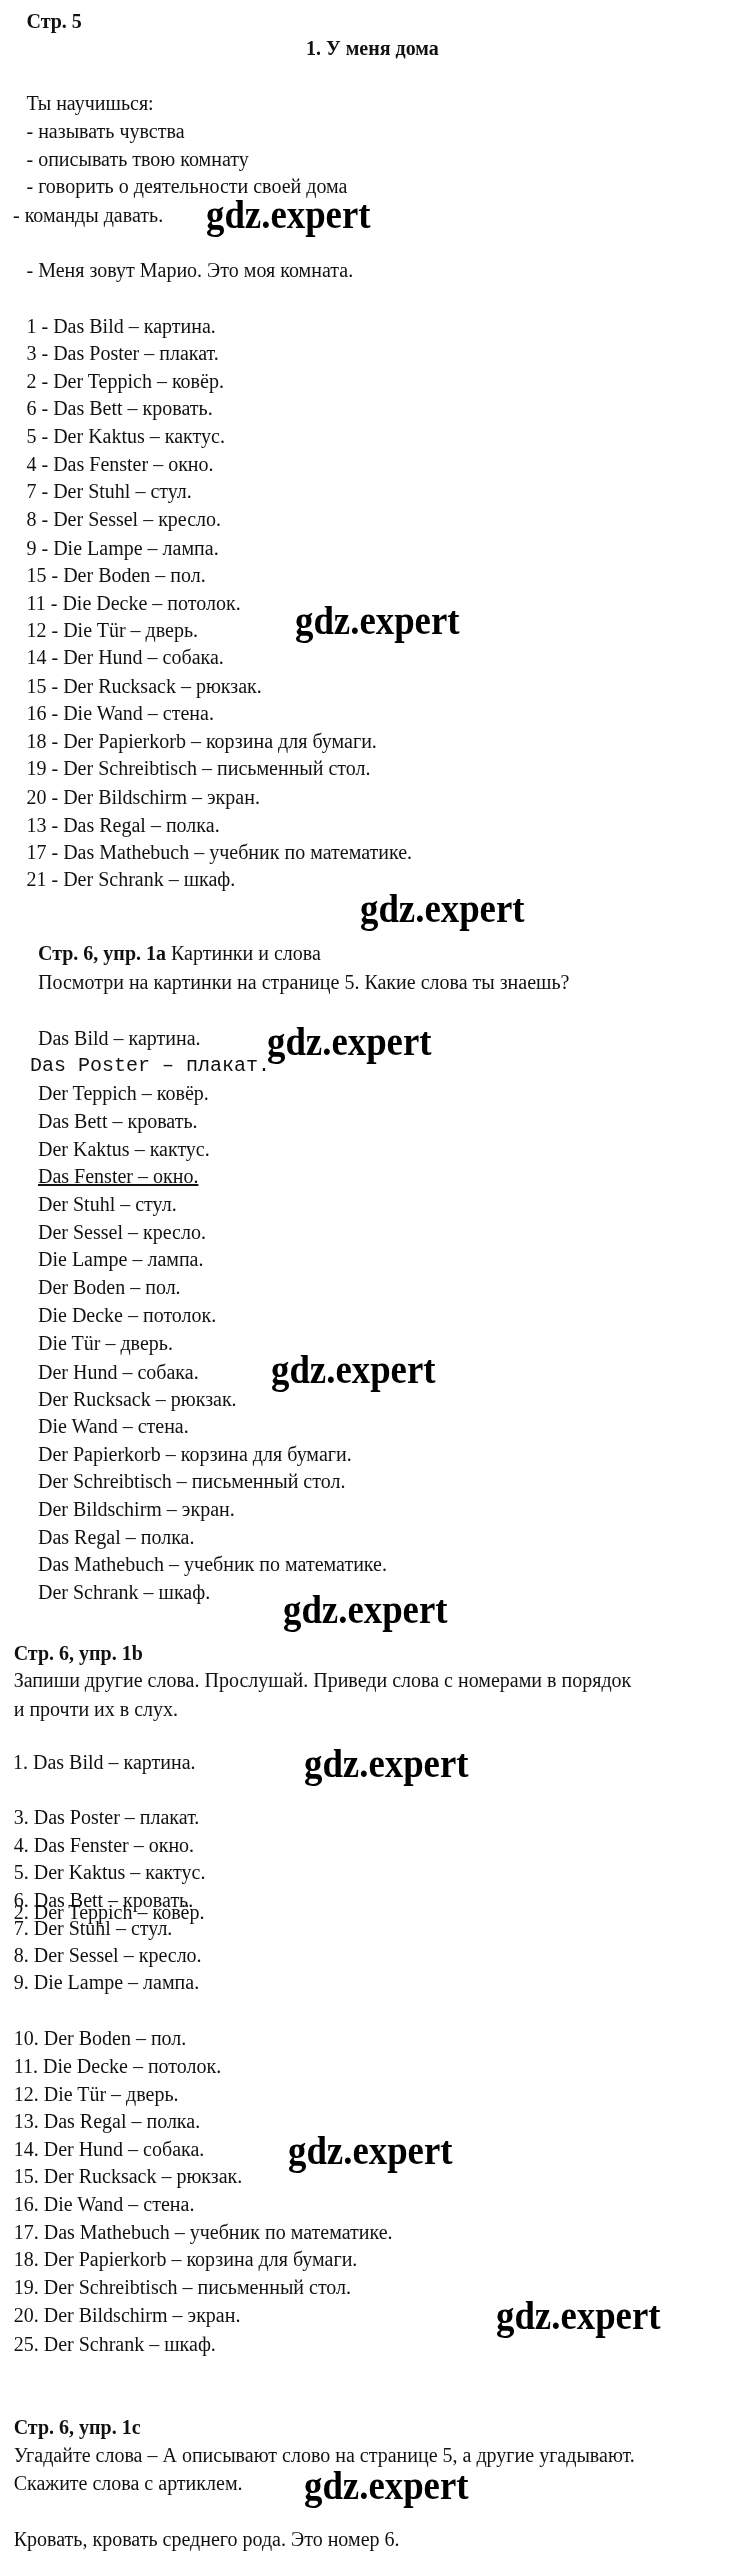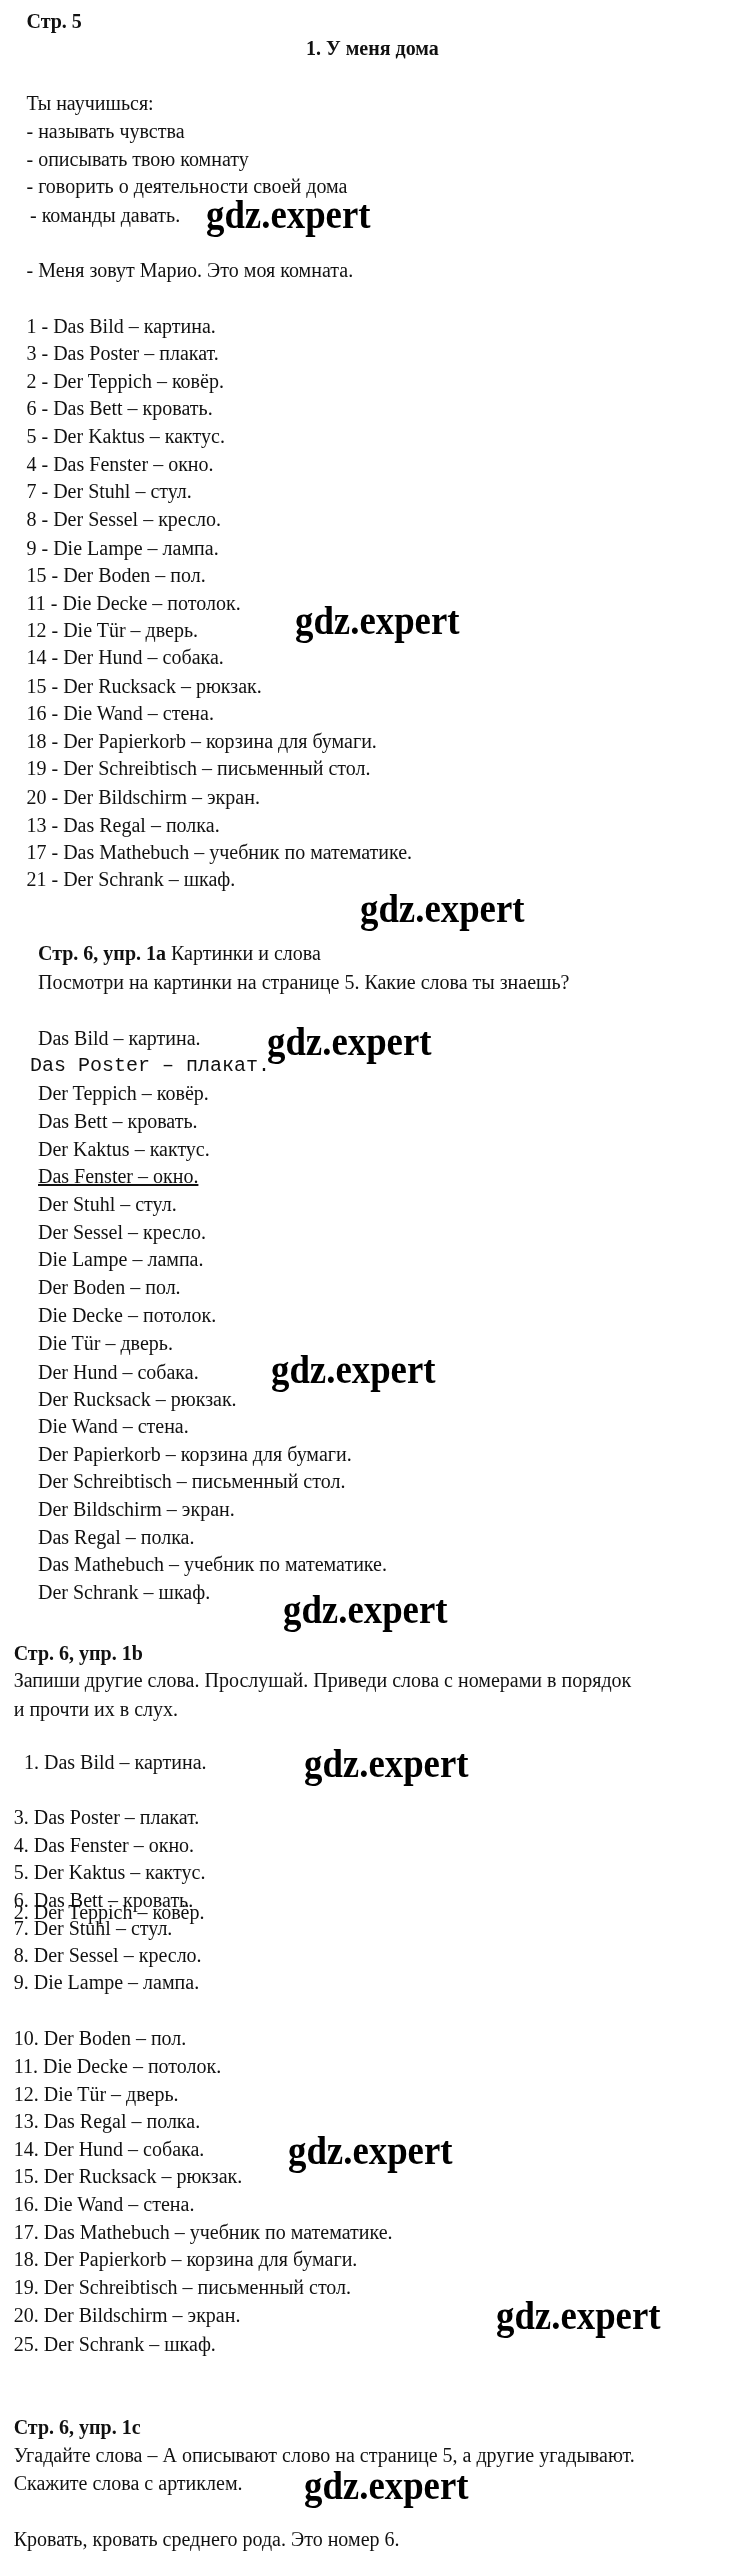--- a/index.html
+++ b/index.html
@@ -19,21 +19,21 @@
 
 <div>
 
   <div class="ln b" style="left:26.5px;top:21px;">Стр. 5</div>
   <div class="heading" style="left:306px;top:48px;">1. У меня дома</div>
 
   <div class="ln" style="left:26.5px;top:103px;">Ты научишься:</div>
   <div class="ln" style="left:26.5px;top:131px;">- называть чувства</div>
   <div class="ln" style="left:26.5px;top:159px;">- описывать твою комнату</div>
   <div class="ln" style="left:26.5px;top:186px;">- говорить о деятельности своей дома</div>
-  <div class="ln" style="left:30px;top:215px;">- команды давать.</div>
+  <div class="ln" style="left:13px;top:215px;">- команды давать.</div>
   <div class="wm" style="left:206px;top:215px;">gdz.expert</div>
 
   <div class="ln" style="left:26.5px;top:270px;">- Меня зовут Марио. Это моя комната.</div>
 
   <div class="ln" style="left:26.5px;top:326px;">1 - Das Bild – картина.</div>
   <div class="ln" style="left:26.5px;top:353px;">3 - Das Poster – плакат.</div>
   <div class="ln" style="left:26.5px;top:381px;">2 - Der Teppich – ковёр.</div>
   <div class="ln" style="left:26.5px;top:408px;">6 - Das Bett – кровать.</div>
   <div class="ln" style="left:26.5px;top:436px;">5 - Der Kaktus – кактус.</div>
   <div class="ln" style="left:26.5px;top:464px;">4 - Das Fenster – окно.</div>
@@ -82,21 +82,21 @@
   <div class="ln" style="left:38px;top:1509px;">Der Bildschirm – экран.</div>
   <div class="ln" style="left:38px;top:1537px;">Das Regal – полка.</div>
   <div class="ln" style="left:38px;top:1564px;">Das Mathebuch – учебник по математике.</div>
   <div class="ln" style="left:38px;top:1592px;">Der Schrank – шкаф.</div>
   <div class="wm" style="left:283px;top:1610px;">gdz.expert</div>
 
   <div class="ln b" style="left:13.7px;top:1653px;text-align:center;">Стр. 6, упр. 1b</div>
   <div class="ln" style="left:13.7px;top:1680px;">Запиши другие слова. Прослушай. Приведи слова с номерами в порядок</div>
   <div class="ln" style="left:13.7px;top:1709px;">и прочти их в слух.</div>
 
-  <div class="ln" style="left:24px;top:1762px;">1. Das Bild – картина.</div>
+  <div class="ln" style="left:13px;top:1762px;">1. Das Bild – картина.</div>
   <div class="wm" style="left:304px;top:1764px;">gdz.expert</div>
   <div class="ln" style="left:13.7px;top:1896px;margin-top:16px;">2. Der Teppich – ковёр.</div>
   <div class="ln" style="left:13.7px;top:1817px;">3. Das Poster – плакат.</div>
   <div class="ln" style="left:13.7px;top:1845px;">4. Das Fenster – окно.</div>
   <div class="ln" style="left:13.7px;top:1872px;">5. Der Kaktus – кактус.</div>
   <div class="ln" style="left:13.7px;top:1900px;">6. Das Bett – кровать.</div>
   <div class="ln" style="left:13.7px;top:1928px;">7. Der Stuhl – стул.</div>
   <div class="ln" style="left:13.7px;top:1955px;">8. Der Sessel – кресло.</div>
   <div class="ln" style="left:13.7px;top:1982px;">9. Die Lampe – лампа.</div>
 

